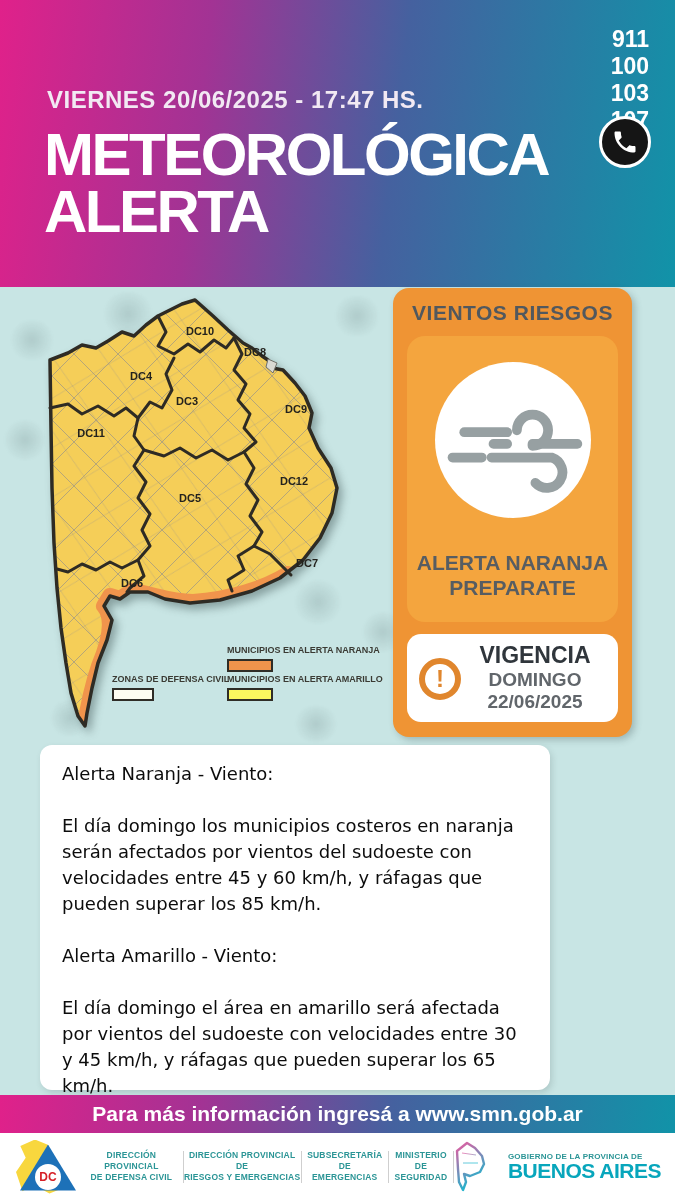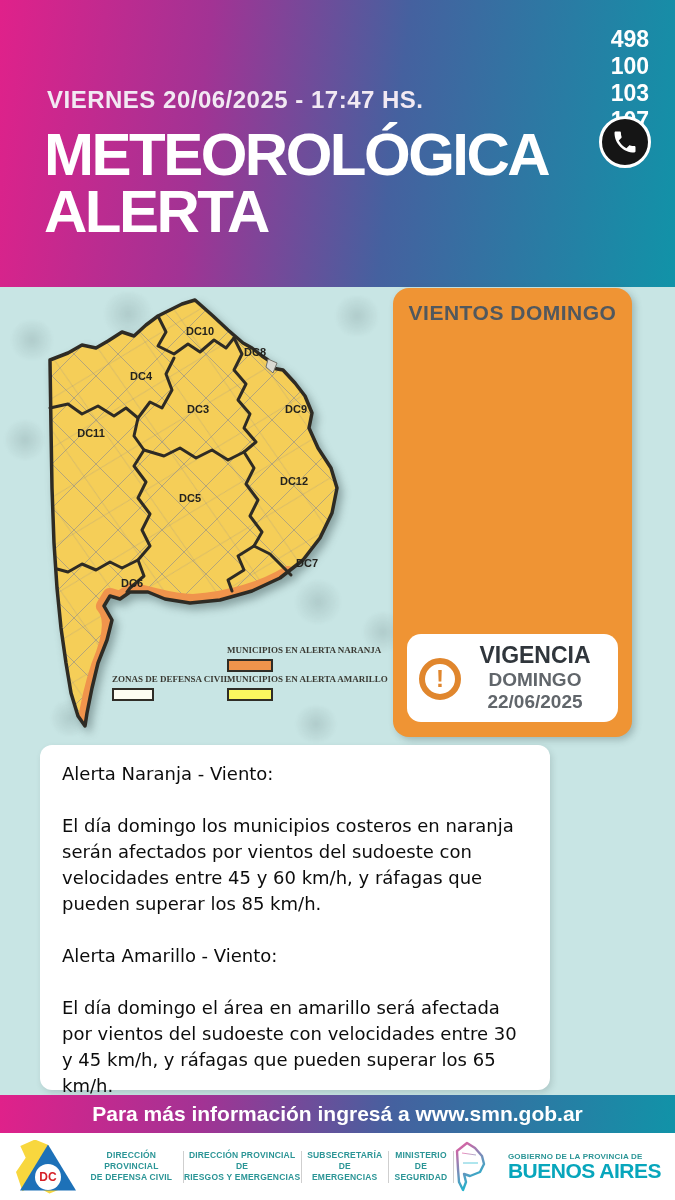--- a/index.html
+++ b/index.html
@@ -21,21 +21,21 @@
   
   .mid{left:0;top:287px;width:675px;height:808px;background:#C8E5E4;}
   .wm{border-radius:50%;background:radial-gradient(circle,rgba(80,105,105,.20),rgba(80,105,105,0) 70%);
       filter:blur(1px);}
 
   
   .map-wrap{left:30px;top:288px;width:360px;height:452px;}
   .map-wrap svg{position:absolute;left:0;top:0;}
   .zone-label{position:absolute;transform:translate(-50%,-50%);font-weight:700;font-size:11px;
     color:#23221D;letter-spacing:0;}
-  .legend-label{position:absolute;font-weight:700;font-size:9px;color:#3A3A33;white-space:nowrap;font-family:Liberation Serif, serif;}
+  .legend-label{position:absolute;font-weight:700;font-size:9px;color:#3A3A33;white-space:nowrap;}
   .legend-box{position:absolute;box-sizing:border-box;border:2px solid #2F2D27;}
 
   
   .alert-card{left:393px;top:288px;width:239px;height:449px;background:#EF9434;border-radius:16px;
     box-shadow:3px 3px 7px rgba(60,80,80,.30);}
   .ac-title{position:absolute;left:0;top:13px;width:100%;text-align:center;font-weight:700;
     font-size:21px;color:#51585E;letter-spacing:.5px;}
   .ac-inner{position:absolute;left:14px;top:48px;width:211px;height:286px;background:#F4A53E;border-radius:18px;}
   .wind-circle{position:absolute;left:28px;top:26px;width:156px;height:156px;border-radius:50%;background:#FFFFFF;}
   .ac-alert{position:absolute;left:0;bottom:22px;width:100%;text-align:center;font-weight:700;
@@ -82,21 +82,21 @@
 
 <div class="page">
 
   <div class="abs header">
     <div class="abs date-line">VIERNES 20/06/2025 - 17:47 HS.</div>
     <div class="abs big-title">
       <div>METEOROLÓGICA</div>
       <div>ALERTA</div>
     </div>
     <div class="abs phones">
-      <div>498</div>
+      <div>911</div>
       <div>100</div>
       <div>103</div>
       <div>107</div>
     </div>
     <div class="abs phone-badge">
       <svg width="28" height="28" viewBox="0 0 24 24">
         <path fill="#FFFFFF" d="M6.62 10.79c1.44 2.83 3.76 5.14 6.59 6.59l2.2-2.2c.27-.27.67-.36 1.02-.24 1.12.37 2.33.57 3.57.57.55 0 1 .45 1 1V20c0 .55-.45 1-1 1-9.39 0-17-7.61-17-17 0-.55.45-1 1-1h3.5c.55 0 1 .45 1 1 0 1.25.2 2.45.57 3.57.11.35.03.74-.25 1.02l-2.2 2.2z"></path>
       </svg>
     </div>
   </div>
@@ -150,38 +150,56 @@
 
         <path d="M165,12 L183,28 L198,42 L213,55 L222,60 L232,68 L238,72 L242,80 L253,82 L265,95 L275,108 L282,125 L279,140 L288,160 L301,180 L307,200 L302,225 L290,250 L273,272 L250,290 L222,303 L190,312 L160,315 L135,311 L118,304 L100,304 L90,311 L80,308 L74,318 L82,332 L77,352 L68,375 L62,400 L57,425 L55,438 L48,428 L41,405 L36,375 L31,340 L27,300 L24,255 L22,200 L21,140 L20,72 L38,65 L52,57 L66,60 L78,53 L92,44 L104,48 L116,37 L128,28 L140,22 L152,16 Z" fill="none" stroke="#2E2B24" stroke-width="3.5" stroke-linejoin="round"></path>
 
         <path d="M238,71 L247,75 L243,85 L236,79 Z" fill="#D9D9D3" stroke="#6F6F68" stroke-width="1"></path>
       </g>
     </svg>
 
     <span class="zone-label" style="left:170px;top:43px;">DC10</span>
     <span class="zone-label" style="left:225px;top:64px;">DC8</span>
     <span class="zone-label" style="left:111px;top:88px;">DC4</span>
-    <span class="zone-label" style="left:168px;top:113px;margin-top:8px;">DC3</span>
+    <span class="zone-label" style="left:157px;top:113px;">DC3</span>
     <span class="zone-label" style="left:266px;top:121px;">DC9</span>
     <span class="zone-label" style="left:61px;top:145px;">DC11</span>
     <span class="zone-label" style="left:264px;top:193px;">DC12</span>
     <span class="zone-label" style="left:160px;top:210px;">DC5</span>
     <span class="zone-label" style="left:229px;top:275px;margin-left:48px;">DC7</span>
     <span class="zone-label" style="left:76px;top:295px;margin-left:26px;">DC6</span>
 
     <span class="legend-label" style="left:197px;top:357px;">MUNICIPIOS EN ALERTA NARANJA</span>
     <div class="legend-box" style="left:197px;top:371px;width:46px;height:13px;background:#F0944C;"></div>
     <span class="legend-label" style="left:82px;top:386px;">ZONAS DE DEFENSA CIVIL</span>
     <div class="legend-box" style="left:82px;top:400px;width:42px;height:13px;background:#FDFDF2;"></div>
     <span class="legend-label" style="left:197px;top:386px;">MUNICIPIOS EN ALERTA AMARILLO</span>
     <div class="legend-box" style="left:197px;top:400px;width:46px;height:13px;background:#FAF75F;"></div>
   </div>
 
   <div class="abs alert-card">
-    <div class="ac-title">VIENTOS DOMINGO</div>
+    <div class="ac-title">VIENTOS RIESGOS</div>
+    <div class="ac-inner">
+      <div class="wind-circle">
+        <svg width="156" height="156" viewBox="0 0 160 160">
+          <g fill="none" stroke="#97A0A2" stroke-width="10" stroke-linecap="round">
+            <path d="M30,72 H74"></path>
+            <path d="M84,70 a16,16 0 1 1 16,16"></path>
+            <path d="M100,84 H146"></path>
+            <path d="M60,84 H74"></path>
+            <path d="M18,98 H48"></path>
+            <path d="M58,98 H120 a16,16 0 1 1 -17,26"></path>
+          </g>
+        </svg>
+      </div>
+      <div class="ac-alert">
+        <div>ALERTA NARANJA</div>
+        <div>PREPARATE</div>
+      </div>
+    </div>
     <div class="ac-vig">
       <div class="vig-icon">!</div>
       <div class="vig-text">
         <div class="vig-title">VIGENCIA</div>
         <div class="vig-sub">DOMINGO</div>
         <div class="vig-sub">22/06/2025</div>
       </div>
     </div>
   </div>
 

